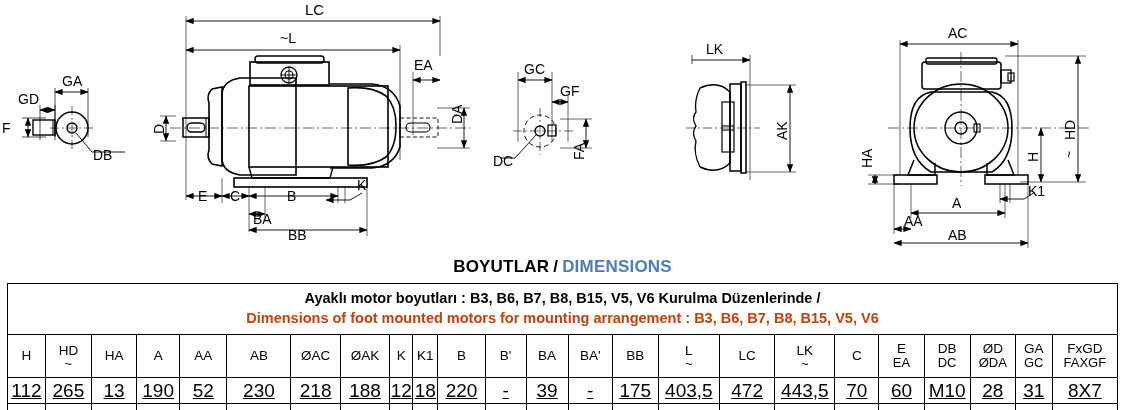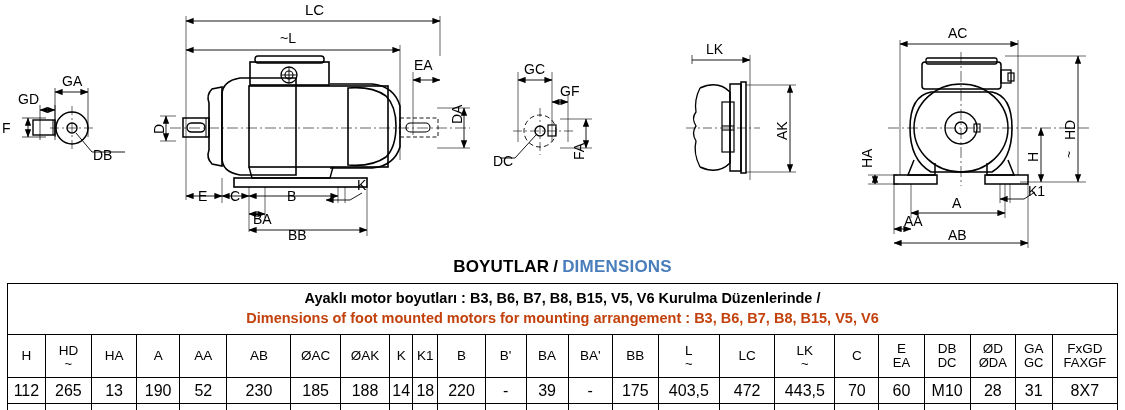--- a/index.html
+++ b/index.html
@@ -69,22 +69,23 @@
     height: 43px;
     font-size: 13.5px;
     color: #000000;
     line-height: 1.15;
   }
   .hdr-cell .l1 { display: block; }
   .hdr-cell .l2 { display: block; font-size: 13px; }
   .hdr-cell .tilde { display: block; font-size: 13px; line-height: .85; }
   .data-cell {
     height: 26px;
-    font-size: 16px;
+    font-size: 19px;
     color: #000000;
+    text-decoration: underline;
   }
   .data-cell.partial { height: 14px; }
 </style>
 </head>
 <body>
 
 <div id="page">
 
   <div id="drawings">
     <svg width="1125" height="252" viewBox="0 0 1125 252" xmlns="http://www.w3.org/2000/svg">
@@ -450,23 +451,23 @@
         </tr>
     </thead>
     <tbody id="table-body">
         <tr>
           <td class="data-cell">112</td>
           <td class="data-cell">265</td>
           <td class="data-cell">13</td>
           <td class="data-cell">190</td>
           <td class="data-cell">52</td>
           <td class="data-cell">230</td>
-          <td class="data-cell">185</td>
+          <td class="data-cell">218</td>
           <td class="data-cell">188</td>
-          <td class="data-cell">14</td>
+          <td class="data-cell">12</td>
           <td class="data-cell">18</td>
           <td class="data-cell">220</td>
           <td class="data-cell">-</td>
           <td class="data-cell">39</td>
           <td class="data-cell">-</td>
           <td class="data-cell">175</td>
           <td class="data-cell">403,5</td>
           <td class="data-cell">472</td>
           <td class="data-cell">443,5</td>
           <td class="data-cell">70</td>

